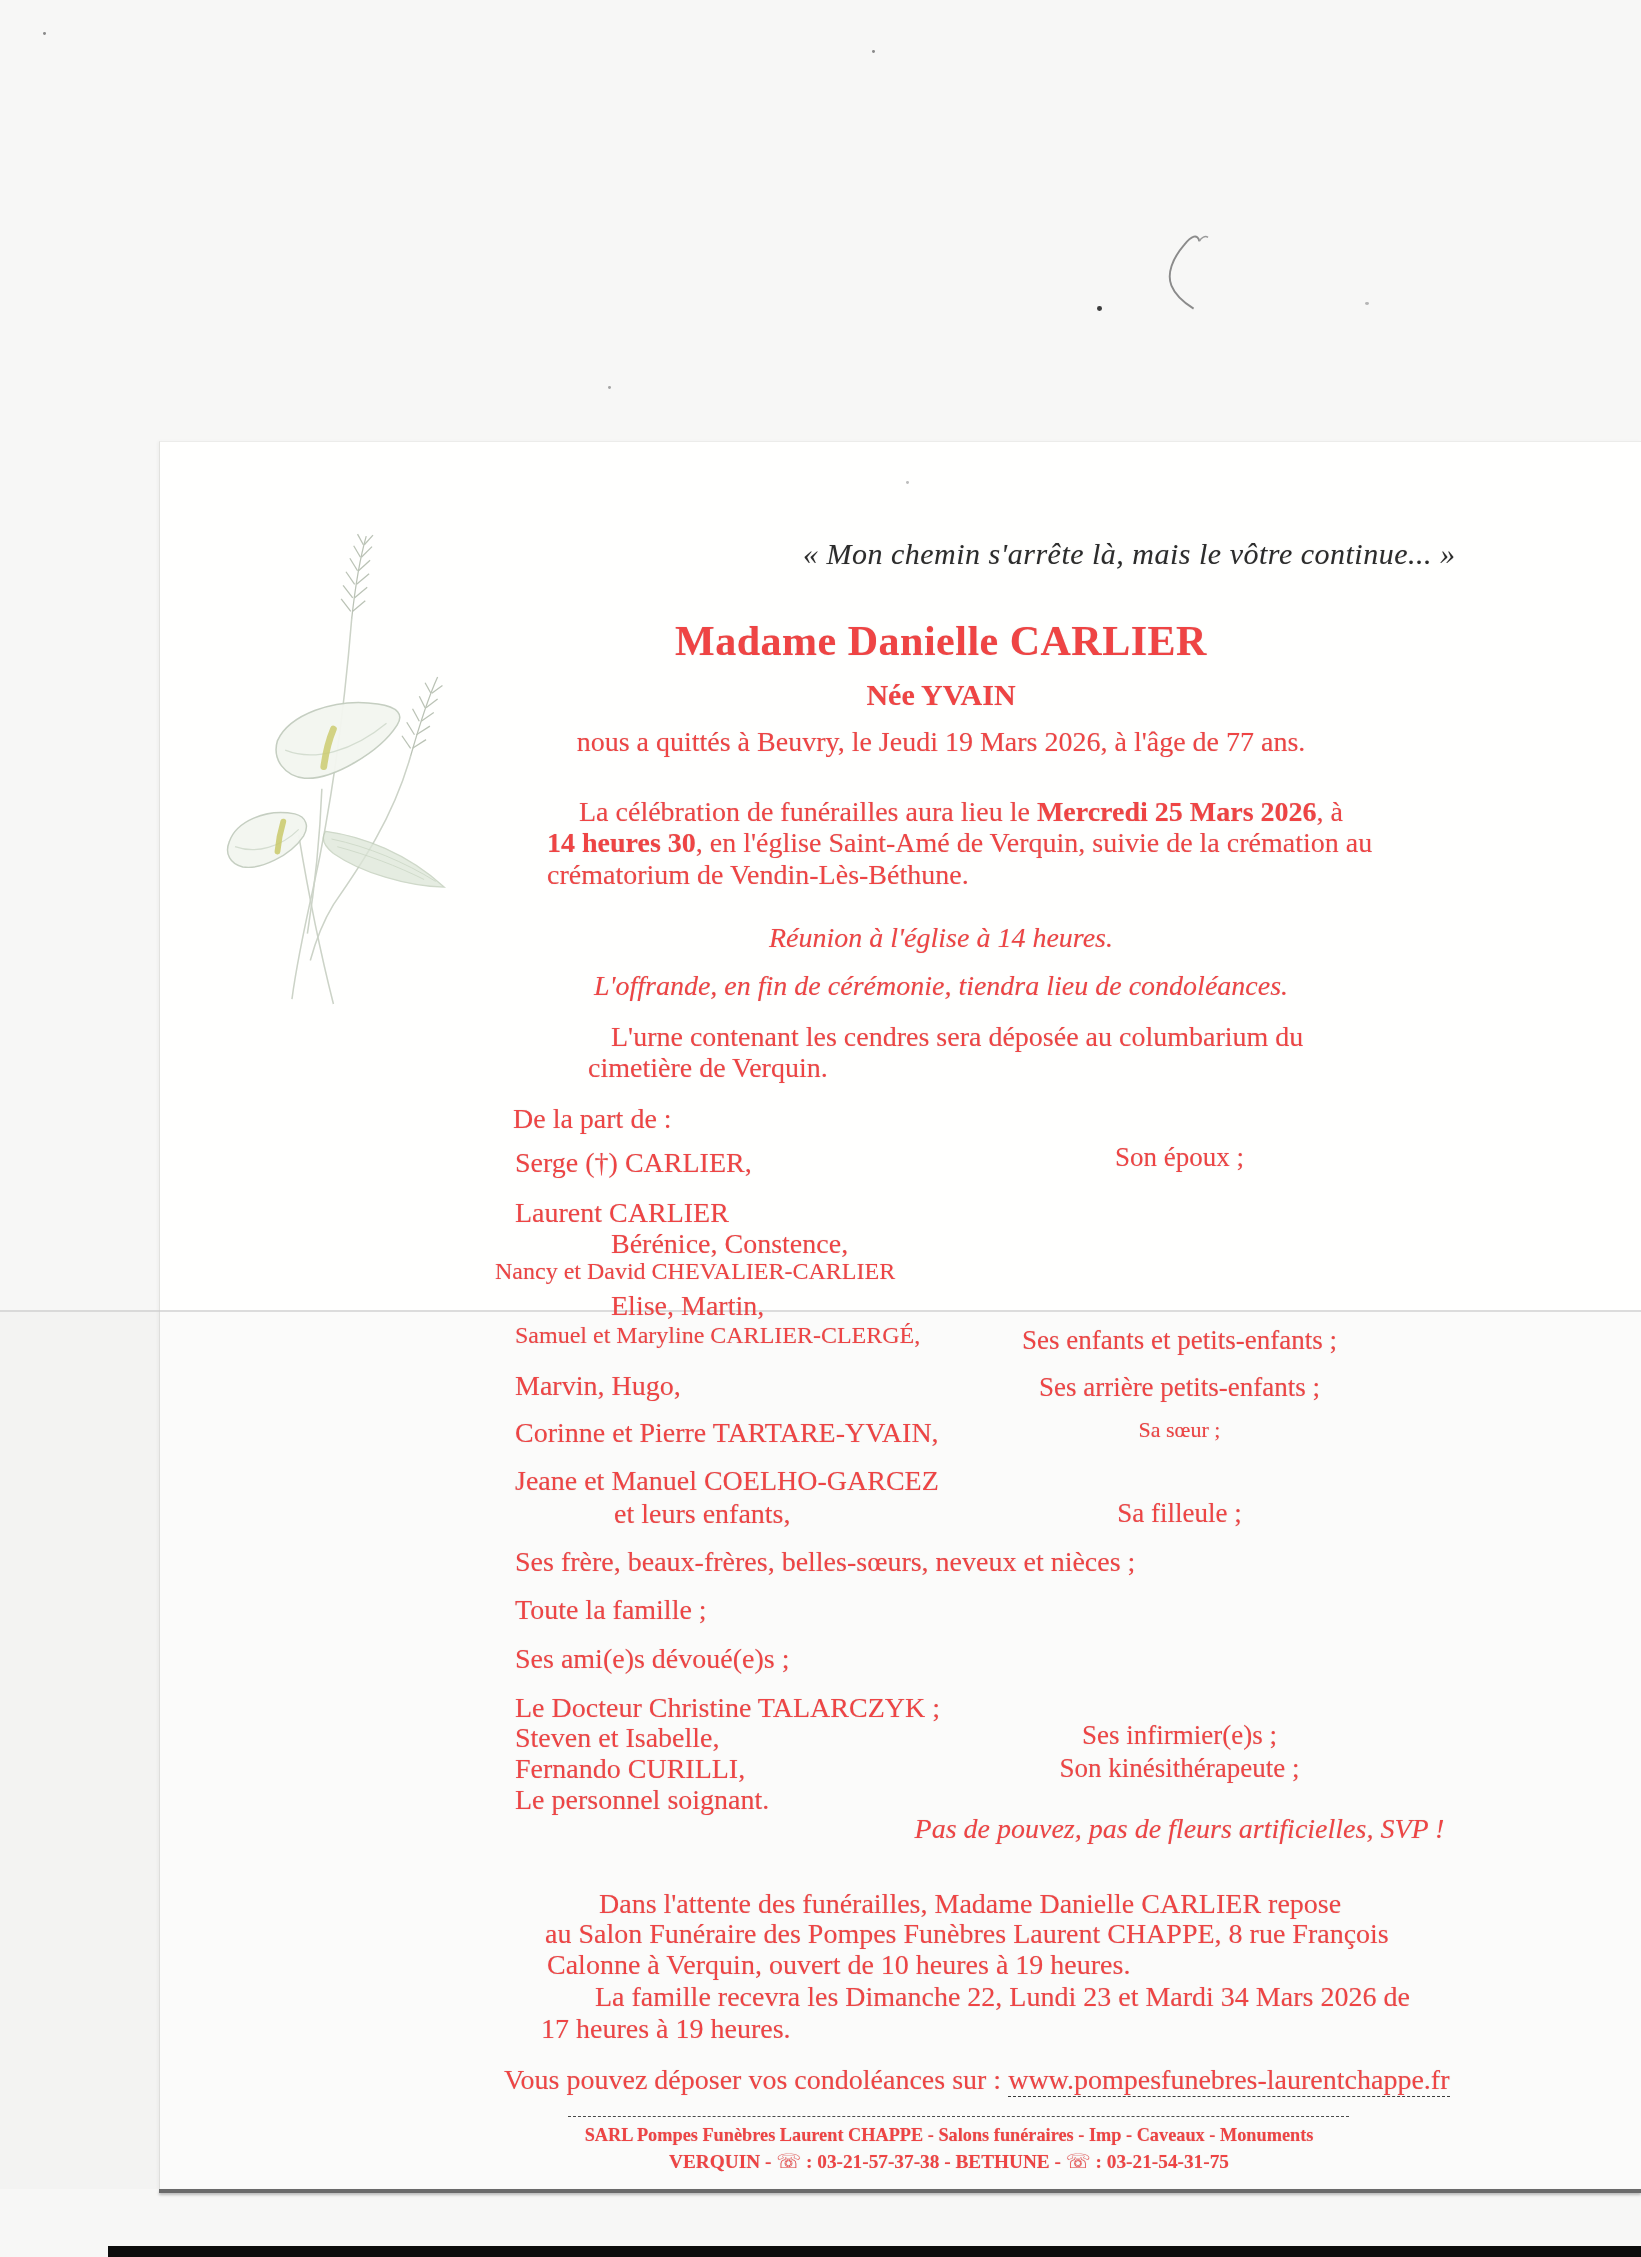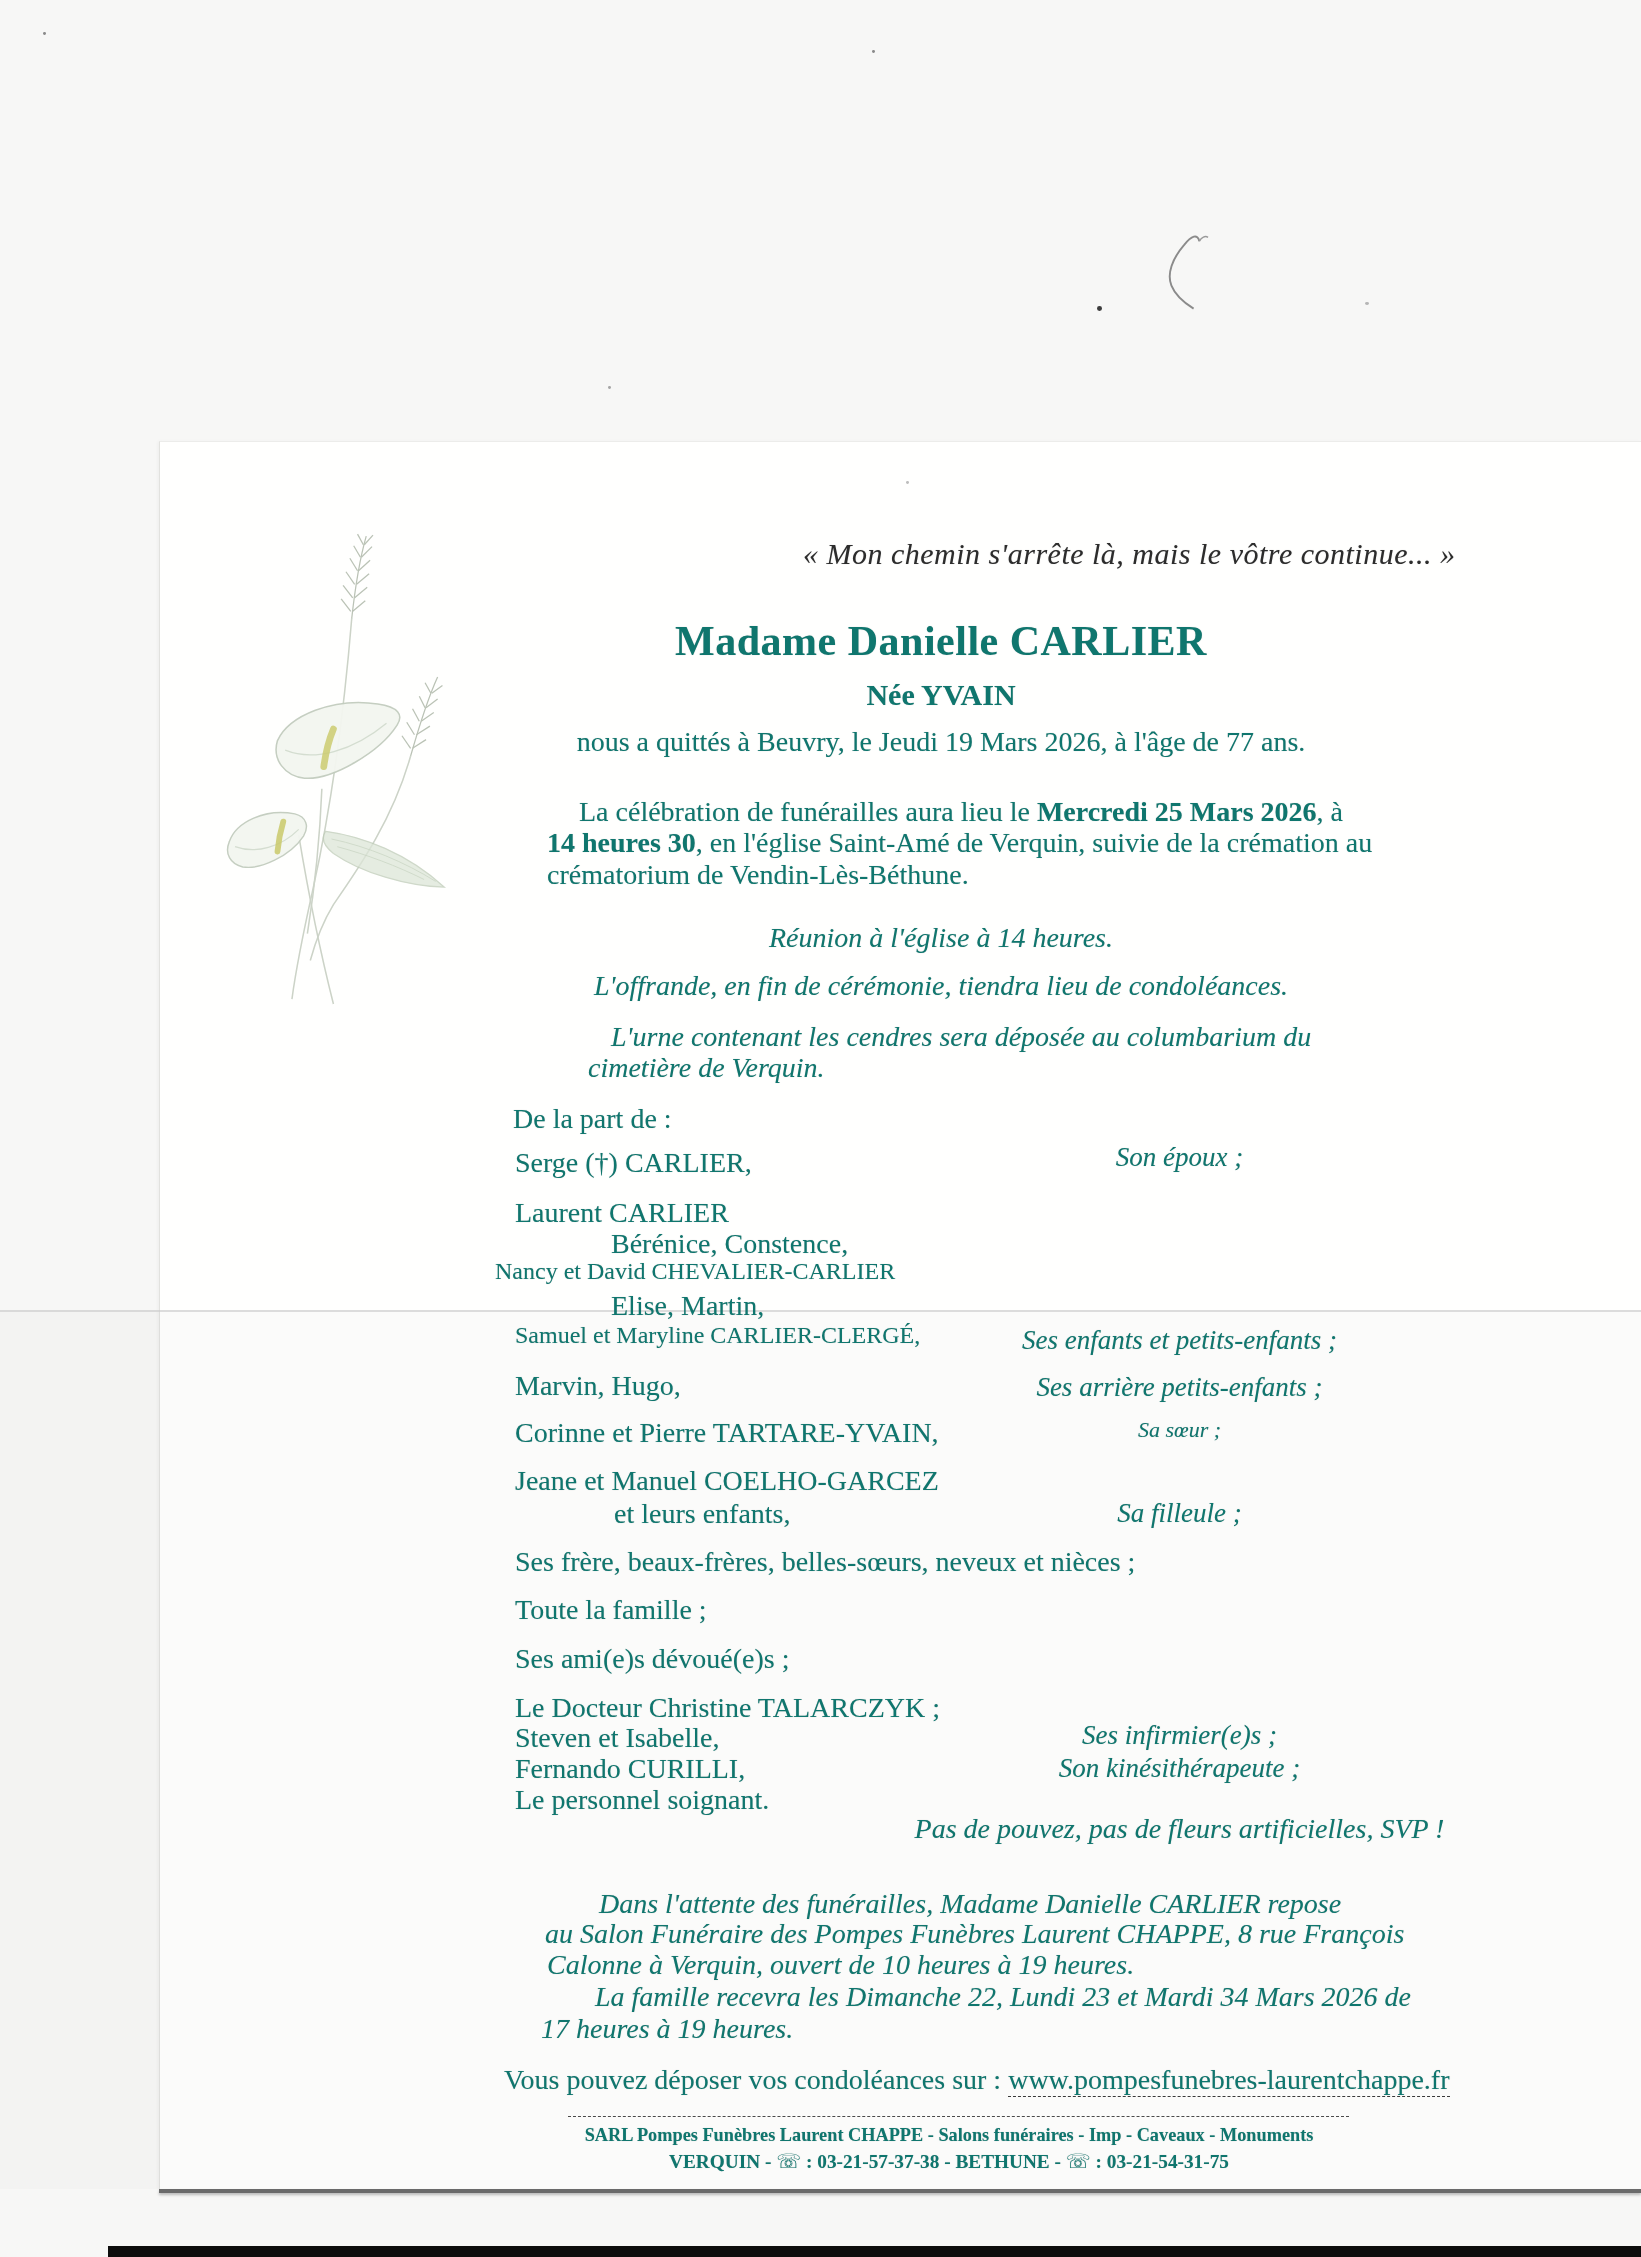--- a/index.html
+++ b/index.html
@@ -16,23 +16,23 @@
     border-top:1px solid #ececea;
     box-shadow:-1.9px 0 2.9px rgba(0,0,0,0.03);
   }
   .card-bottom{
     position:absolute;left:159px;top:2189px;width:1482px;height:3.9px;
     background:#6a6a6a;box-shadow:0 1.9px 2.9px rgba(0,0,0,0.25);
   }
   .below-seam{position:absolute;left:0;top:1312px;width:1641px;height:877px;background:rgba(140,140,140,0.03);pointer-events:none}
   .seam{position:absolute;left:0;top:1310px;width:1641px;height:1.9px;background:#c9c9c9;opacity:.65}
   .bottom-bar{position:absolute;left:108px;top:2246px;width:1533px;height:11.6px;background:#0d0d0d}
-  .t{position:absolute;white-space:nowrap;line-height:1.12;color:#0f766e;text-shadow:0 0 1px rgba(70,70,70,0.28)}
+  .t{position:absolute;white-space:nowrap;line-height:1.12;color:#ef4444;text-shadow:0 0 1px rgba(70,70,70,0.28)}
   .b{font-weight:bold}
-  .i{font-style:italic}
+  .i{}
   .bi{font-weight:normal;font-style:italic}
   .cbox{left:463px;width:956px;text-align:center}
   .rbox{left:869px;width:621px;text-align:center}
   .quote{font-style:italic;letter-spacing:0.5px;color:#2c2c2c}
   .url{border-bottom:1.9px dashed #3a3a3a;padding-bottom:1px}
   .rule-dashed{position:absolute;left:568px;top:2116px;width:781px;border-top:1.9px dashed #4b4b4b}
   .speck{position:absolute;border-radius:50%}
   .phone{font-family:"DejaVu Sans",sans-serif;font-size:20px}
 </style>
 </head>

